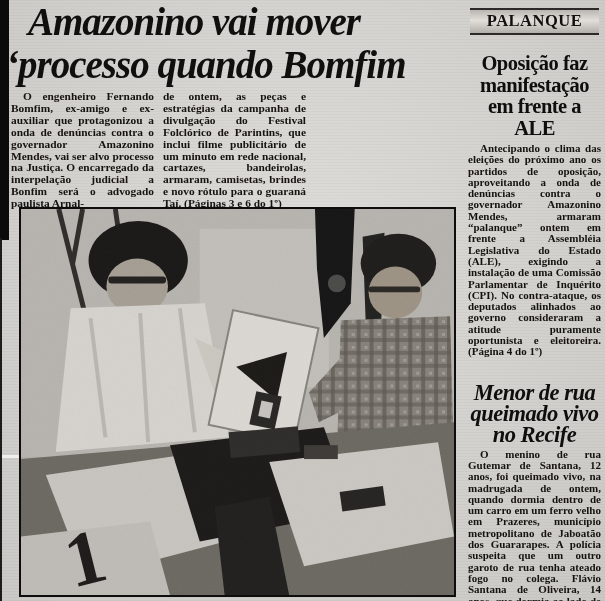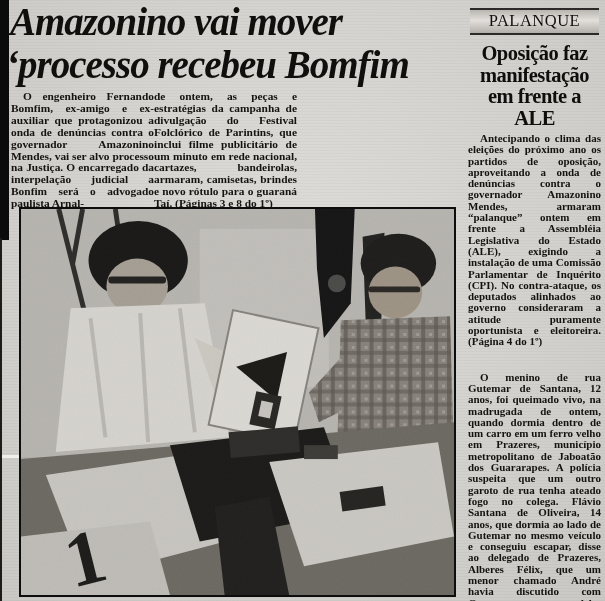--- a/index.html
+++ b/index.html
@@ -15,25 +15,25 @@
   .left-strip{position:absolute;left:0;top:0;width:9px;height:240px;background:#0b0b0b;}
   .left-line{position:absolute;left:0;top:238px;width:2px;height:363px;background:#1c1c1c;}
   .left-gutter-flash{position:absolute;left:2px;top:455px;width:18px;height:3px;background:#efeeea;}
 
   
   .headline{position:absolute;left:10px;top:0px;width:450px;}
   .headline .l1, .headline .l2{
     font-weight:bold;font-style:italic;font-size:39px;line-height:43px;
     letter-spacing:-1px;white-space:nowrap;color:#100f0e;
   }
-  .headline .l1{}
+  .headline .l1{margin-left:18px;}
   .headline .l2{margin-left:-4px;}
   .cols{
     position:absolute;left:11px;top:91px;width:448px;height:118px;overflow:hidden;
-    display:flex;
+    display:flex;gap:9px;
   }
   .col{
     width:143px;font-size:11.4px;line-height:11.9px;font-weight:bold;
     text-align:justify;color:#151310;
   }
   .col.first{text-indent:12px;}
   .pageref{white-space:nowrap;}
 
   
   .photo{
@@ -42,50 +42,50 @@
   }
   .photo svg{display:block;width:100%;height:100%;}
 
   
   .sidebar{position:absolute;left:468px;top:5px;width:133px;height:596px;overflow:hidden;}
   .kicker-bar{
     border-top:2px solid #2c2a28;border-bottom:2px solid #2c2a28;
     background:linear-gradient(#b9b6b2,#e2dfdb 45%,#b2afab);
     text-align:center;padding:1px 0 2px 0;margin:3px 2px 4px 2px;
   }
-  .kicker-bar .k{font-weight:normal;font-size:16.5px;letter-spacing:0.5px;color:#12100e;}
+  .kicker-bar .k{font-weight:bold;font-size:16.5px;letter-spacing:0.5px;color:#12100e;}
   .kicker-bar.italic .k{font-style:italic;font-size:17.5px;}
   .sb-headline{
     font-weight:bold;font-size:20.5px;line-height:21.5px;text-align:center;
-    color:#0f0e0d;margin:8px 0 4px 0;letter-spacing:-0.5px;
+    color:#0f0e0d;margin:18px 0 4px 0;letter-spacing:-0.5px;
   }
   .sb-headline.italic{font-style:italic;font-size:22.5px;line-height:21px;margin-top:3px;}
   .sb-body{
     font-size:11px;line-height:11.3px;font-weight:bold;text-align:justify;
     color:#151310;text-indent:12px;margin:0 0 6px 0;
   }
   .barbarie-block{margin-top:24px;}
 </style>
 </head>
 <body>
 
 <div id="scan">
 
   <div class="left-strip"></div>
   <div class="left-line"></div>
   <div class="left-gutter-flash"></div>
 
   <div class="headline">
     <div class="l1">Amazonino vai mover</div>
-    <div class="l2">‘processo recebeu Bomfim</div>
+    <div class="l2">‘processo quando Bomfim</div>
   </div>
 
   <div class="cols">
     <div class="col first">O engenheiro Fernando Bomfim, ex-amigo e ex-auxiliar que protagonizou a onda de denúncias contra o governador Amazonino Mendes, vai ser alvo processo na Justiça. O encarregado da interpelação judicial a Bonfim será o advogado paulista Arnal-</div>
-    <div class="col"><span>de ontem, as peças e estratégias da campanha de divulgação do Festival Folclórico de Parintins, que inclui filme publicitário de um minuto em rede nacional, cartazes, bandeirolas, armaram, camisetas, brindes e novo rótulo para o guaraná Taí. </span><span class="pageref">(Páginas 3 e 8 do 1º)</span></div>
+    <div class="col"><span>de ontem, as peças e estratégias da campanha de divulgação do Festival Folclórico de Parintins, que inclui filme publicitário de um minuto em rede nacional, cartazes, bandeirolas, armaram, camisetas, brindes e novo rótulo para o guaraná Taí. </span><span class="pageref">(Páginas 3 e 6 do 1º)</span></div>
   </div>
 
   <div class="photo">
     <svg viewBox="0 0 436 389" preserveAspectRatio="none">
       <defs>
         <filter id="grain">
           <feTurbulence type="fractalNoise" baseFrequency="0.9" numOctaves="2" result="n"></feTurbulence>
           <feColorMatrix in="n" type="matrix" values="0 0 0 0 0  0 0 0 0 0  0 0 0 0 0  0.35 0.35 0.35 0 0"></feColorMatrix>
           <feComposite operator="over" in2="SourceGraphic"></feComposite>
         </filter>
@@ -159,19 +159,20 @@
     <div class="kicker-bar">
       <span class="k">PALANQUE</span>
     </div>
 
     <div class="sb-headline">Oposição faz manifestação em frente a ALE</div>
 
     <p class="sb-body"><span>Antecipando o clima das eleições do próximo ano os partidos de oposição, aproveitando a onda de denúncias contra o governador Amazonino Mendes, armaram “palanque” ontem em frente a Assembléia Legislativa do Estado (ALE), exigindo a instalação de uma Comissão Parlamentar de Inquérito (CPI). No contra-ataque, os deputados alinhados ao governo consideraram a atitude puramente oportunista e eleitoreira. </span><span class="pageref">(Página 4 do 1º)</span></p>
 
     <div class="barbarie-block">
 
+      <div class="sb-headline italic">Menor de rua queimado vivo no Recife</div>
 
       <p class="sb-body">O menino de rua Gutemar de Santana, 12 anos, foi queimado vivo, na madrugada de ontem, quando dormia dentro de um carro em um ferro velho em Prazeres, município metropolitano de Jaboatão dos Guararapes. A polícia suspeita que um outro garoto de rua tenha ateado fogo no colega. Flávio Santana de Oliveira, 14 anos, que dormia ao lado de Gutemar no mesmo veículo e conseguiu escapar, disse ao delegado de Prazeres, Alberes Félix, que um menor chamado André havia discutido com Gutemar antes deles adorme-</p>
     </div>
 
   </div>
 
 </div>
 
 </body></html>

